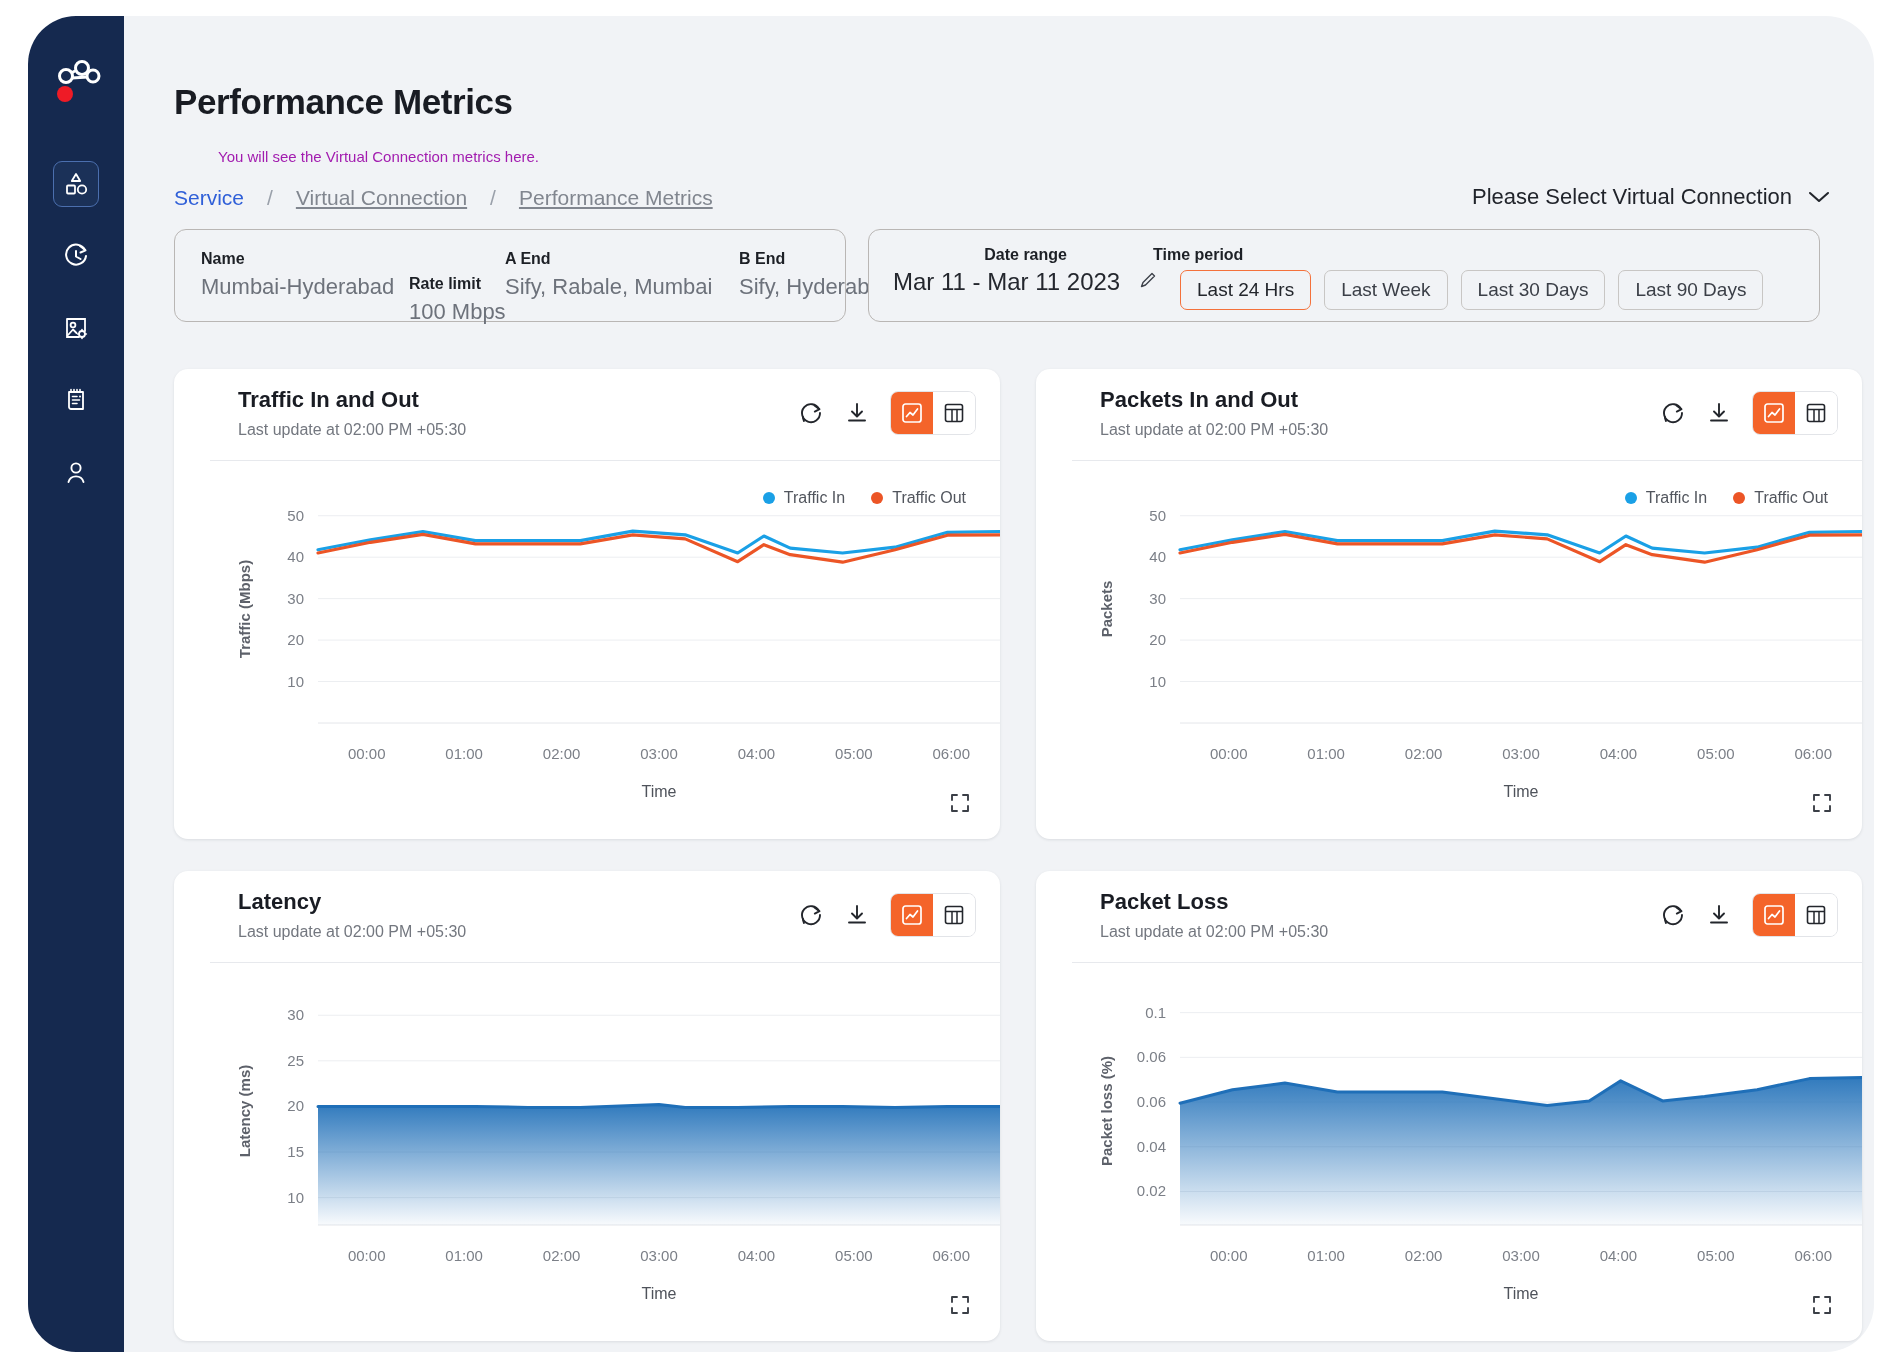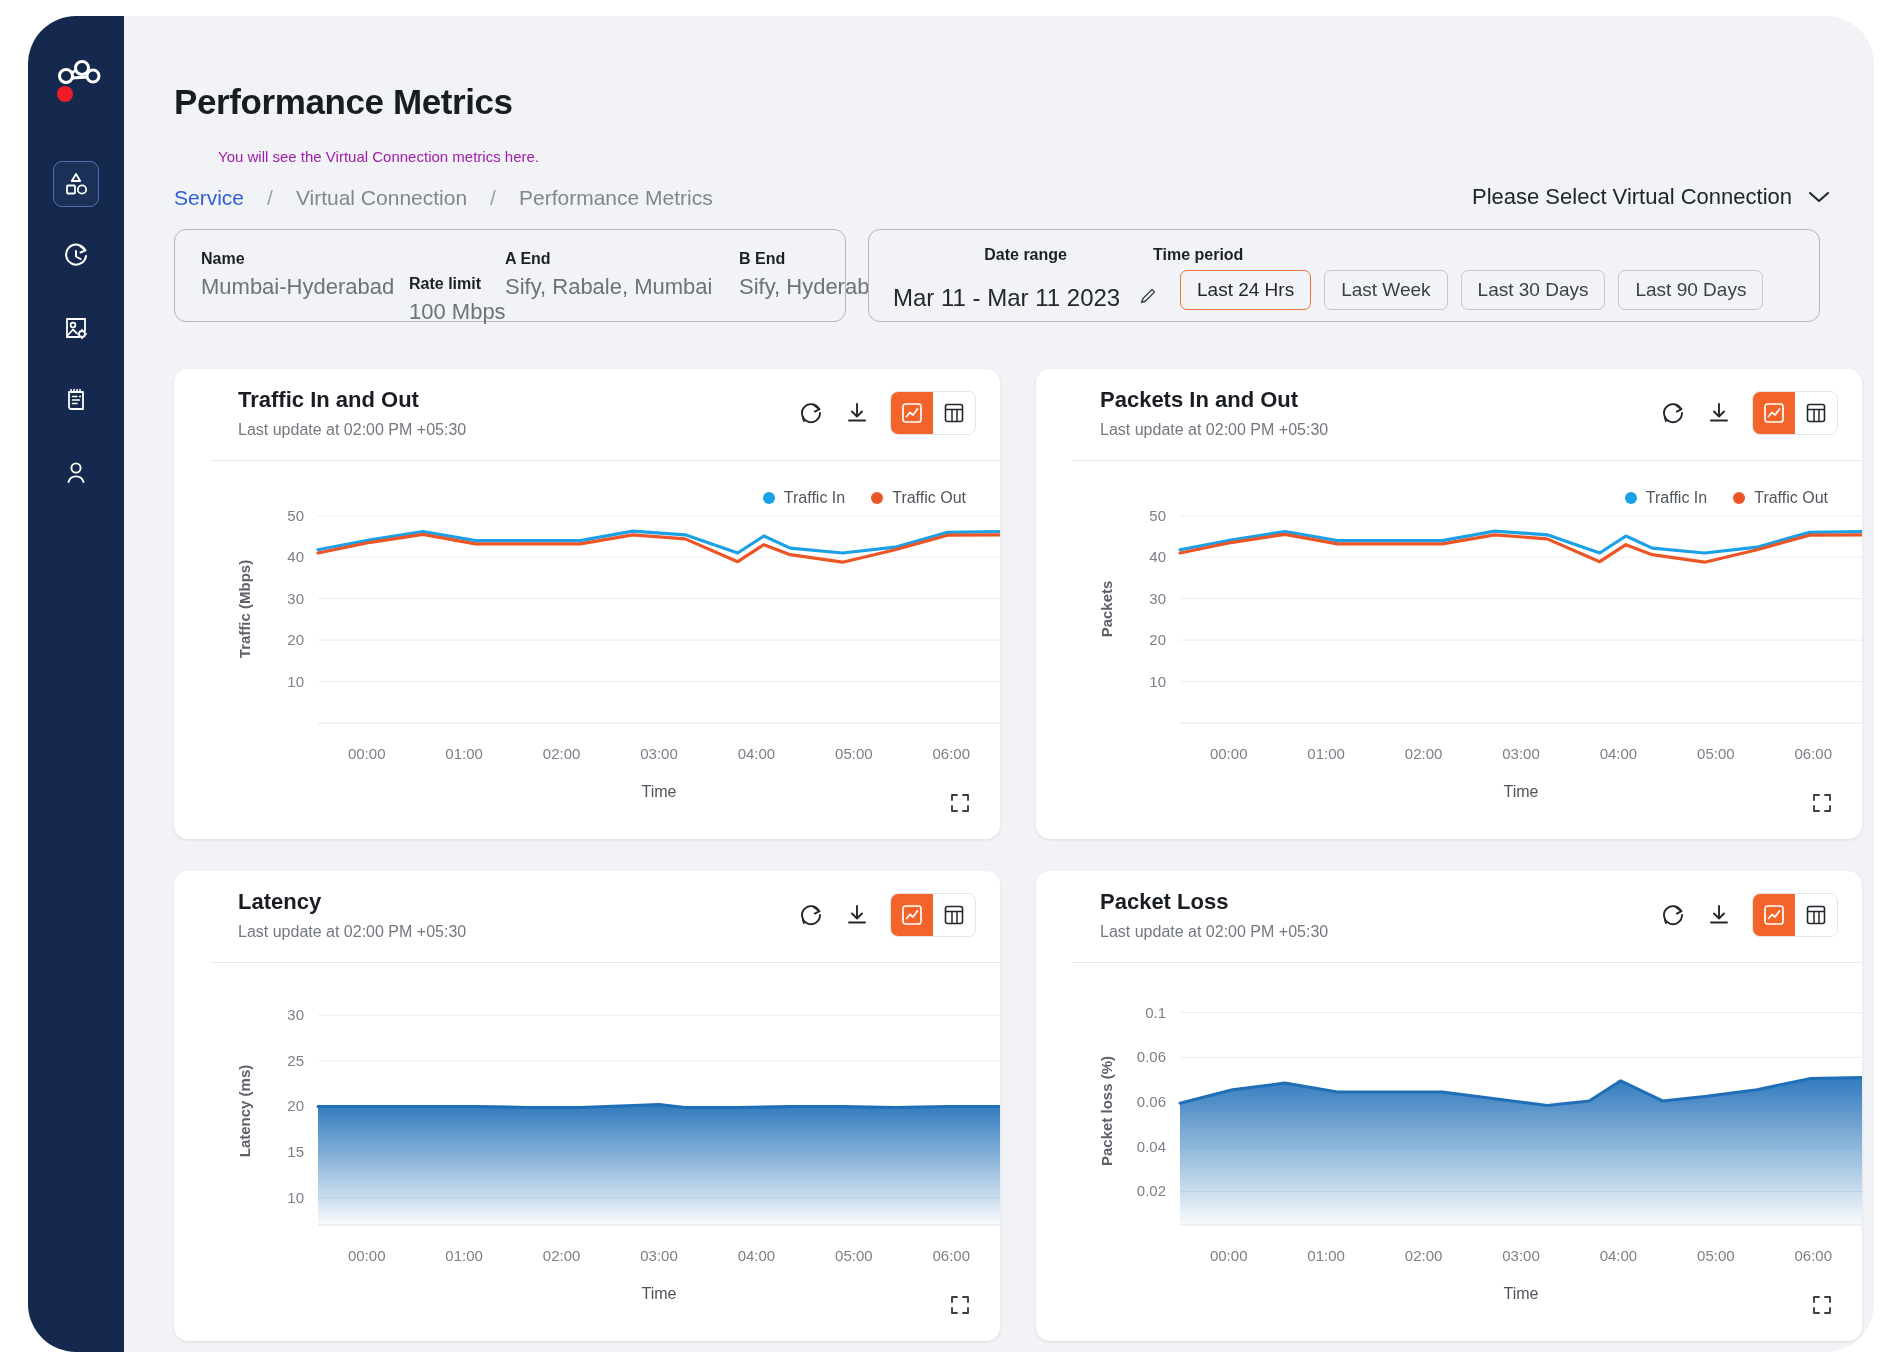--- a/index.html
+++ b/index.html
@@ -78,21 +78,21 @@
     position: absolute; left: 50px; top: 132px;
     font-size: 15px; color: #a21caf; margin-left: 44px;
   }
   #breadcrumb {
     position: absolute; left: 50px; top: 170px;
     font-size: 21px; color: #8b8f98;
     display: flex; gap: 23px; align-items: baseline;
   }
   #breadcrumb .crumb-link { color: #2f5fd8; cursor: pointer; }
   #breadcrumb .crumb-sep { color: #9aa0aa; }
-  #breadcrumb .crumb-static { color: #81868f; }
+  #breadcrumb .crumb-static { color: #81868f; text-decoration: underline; }
 
   #vc-selector {
     position: absolute; right: 44px; top: 168px;
     font-size: 22px; color: #21242b;
     display: flex; align-items: center; gap: 16px;
     cursor: pointer;
   }
 
   
   .panel {
@@ -110,21 +110,21 @@
     white-space: nowrap;
   }
   .field-value {
     font-size: 22px; color: #6d727b; margin-top: 6px;
     white-space: nowrap;
   }
 
   #date-range-value {
     font-size: 24px; color: #24272e;
     display: flex; align-items: center; gap: 18px;
-    margin-top: 20px; white-space: nowrap;
+    margin-top: 4px; white-space: nowrap;
   }
 
   #period-buttons {
     position: absolute; left: 284px; top: 40px;
     display: flex; gap: 13px; padding-left: 27px;
   }
   .period-btn {
     height: 40px; padding: 0 16px;
     display: flex; align-items: center;
     font-size: 19px; color: #3b3f47;

